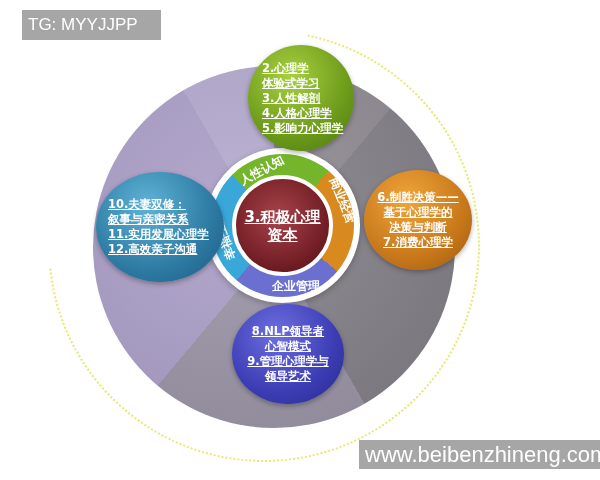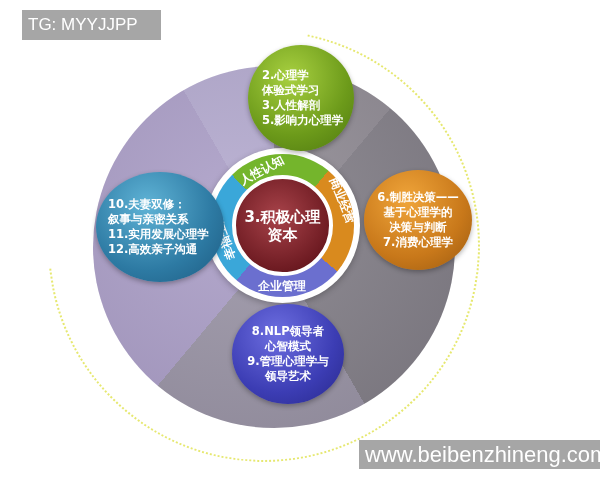--- a/index.html
+++ b/index.html
@@ -16,21 +16,21 @@
     background:conic-gradient(from -45deg,#74b52c 0deg 85deg,#d98a1e 85deg 175deg,#6b6fcf 175deg 265deg,#3aa7d9 265deg 360deg);}
   .core{position:absolute;left:236px;top:179px;width:93px;height:93px;border-radius:50%;
     background:radial-gradient(circle at 45% 40%,#a8434a,#6e1b22 70%,#4e1016);border:4px solid #ffffff;box-sizing:content-box;
     display:flex;align-items:center;justify-content:center;text-align:center;color:#fff;font-weight:bold;font-size:15px;line-height:18px;margin-left:-4px;margin-top:-4px;}
   .arclabel{position:absolute;color:#fff;font-size:12px;font-weight:bold;white-space:nowrap;}
   .bubble{position:absolute;border-radius:50%;color:#fff;font-weight:bold;font-size:11.5px;line-height:15px;display:flex;flex-direction:column;justify-content:center;box-shadow:0 2px 5px rgba(0,0,0,0.3);}
   .b-green{left:248px;top:45px;width:106px;height:106px;background:radial-gradient(circle at 40% 30%,#a8d040,#6c9a1a 60%,#4e7810);padding-left:14px;box-sizing:border-box;}
   .b-blue{left:96px;top:172px;width:128px;height:110px;background:radial-gradient(circle at 40% 30%,#5fb3d6,#2d7aa3 60%,#1d5a80);padding-left:12px;box-sizing:border-box;border-radius:50%;}
   .b-orange{left:364px;top:170px;width:108px;height:100px;background:radial-gradient(circle at 40% 30%,#f0a53a,#c8781a 60%,#9a5a10);align-items:center;text-align:left;}
   .b-purple{left:232px;top:304px;width:112px;height:100px;background:radial-gradient(circle at 40% 30%,#6d6ee0,#3c3db4 60%,#28288a);align-items:center;text-align:center;}
-  .line{display:block;white-space:nowrap;}
+  .line{display:block;white-space:nowrap;text-decoration:underline;}
 </style>
 </head>
 <body>
 
 <div class="wm wm-top">TG: MYYJJPP</div>
 
 <div class="dotted"></div>
 <div class="big"></div>
 
 <div class="ring"></div>
@@ -38,27 +38,28 @@
 
 <div class="core">
   <div>
     <span class="line">3.积极心理</span>
     <span class="line">资本</span>
   </div>
 </div>
 
 <div class="arclabel" style="left:238px;top:162px;transform:rotate(-28deg);">人性认知</div>
 <div class="arclabel" style="left:318px;top:192px;transform:rotate(68deg);">商业经营</div>
-<div class="arclabel" style="left:258px;top:278px;">企业管理</div>
+<div class="arclabel" style="left:272px;top:278px;">企业管理</div>
 <div class="arclabel" style="left:200px;top:228px;transform:rotate(-110deg);">幸福生活</div>
 
 <div class="bubble b-green">
   <span class="line">2.心理学</span>
   <span class="line">体验式学习</span>
   <span class="line">3.人性解剖</span>
+  <span class="line">4.人格心理学</span>
   <span class="line">5.影响力心理学</span>
 </div>
 
 <div class="bubble b-blue">
   <span class="line">10.夫妻双修：</span>
   <span class="line">叙事与亲密关系</span>
   <span class="line">11.实用发展心理学</span>
   <span class="line">12.高效亲子沟通</span>
 </div>
 

